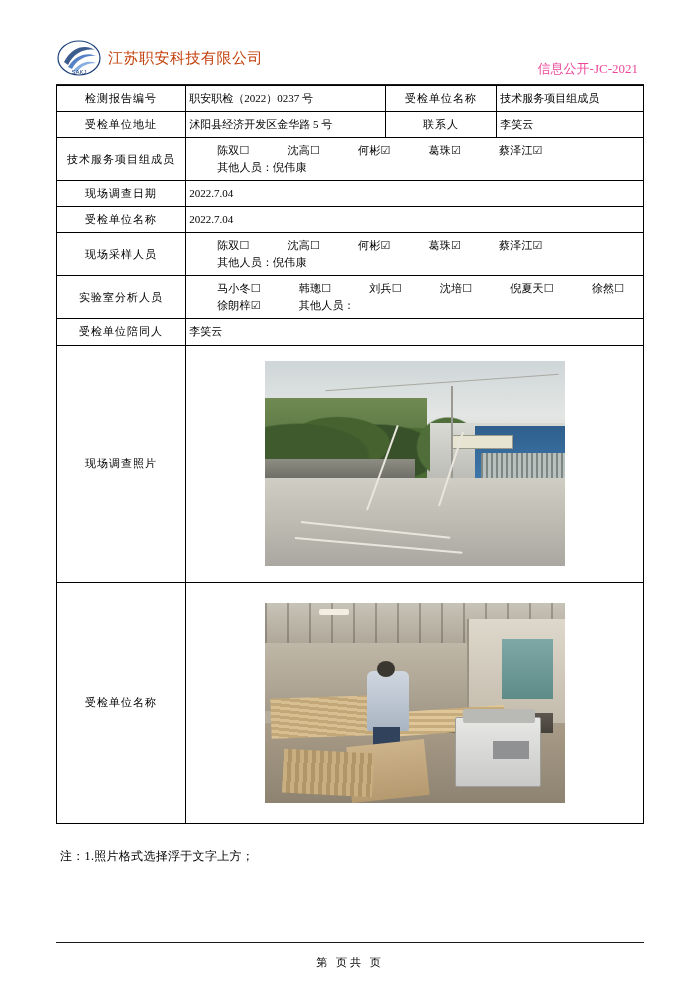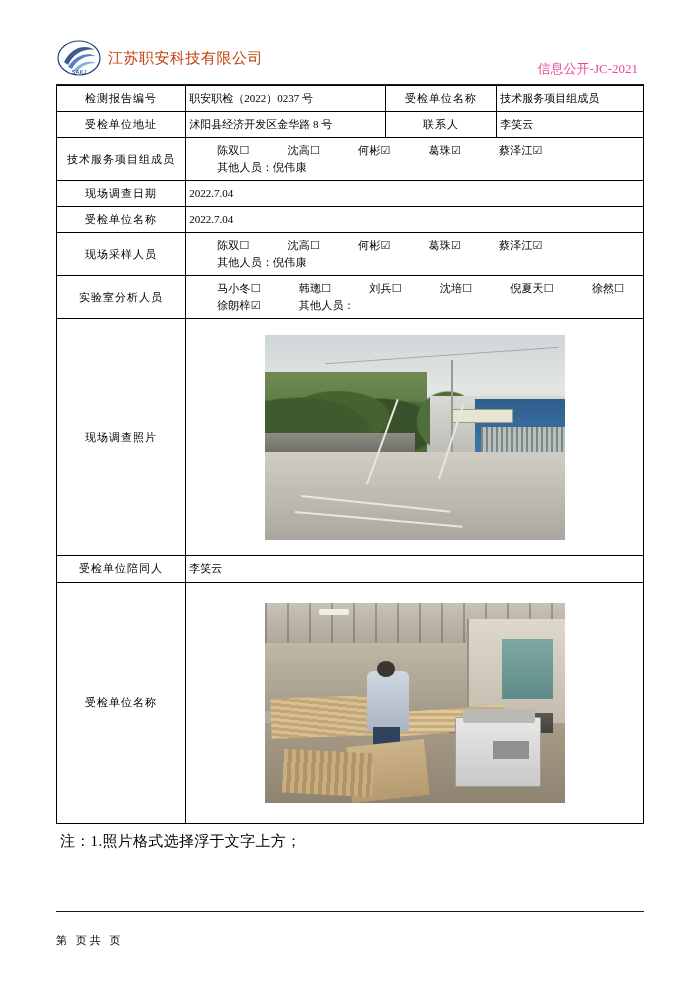--- a/index.html
+++ b/index.html
@@ -266,33 +266,33 @@
     background: linear-gradient(#5e5750,#44403a);
   }
   .p2-lamp {
     position:absolute; left:18%; top:3%; width:10%; height:3%;
     background: #f2efe2;
     border-radius: 2px;
   }
 
   
   .notes {
-    font-size: 15px;
-    margin-top: 8px;
+    font-size: 12px;
+    margin-top: 24px;
     padding-left: 4px;
     letter-spacing: .3px;
   }
   .footer {
     position: absolute;
     left: 56px;
     right: 56px;
-    bottom: 45px;
+    bottom: 23px;
     border-top: 1.2px solid #1a1a1a;
-    padding-top: 21px;
-    text-align: left;
+    padding-top: 12px;
+    text-align: center;
     font-size: 11px;
     letter-spacing: 3px;
   }
 </style>
 </head>
 <body>
 
 <div class="page">
 
   <div class="header">
@@ -321,21 +321,21 @@
     </colgroup>
     <tbody>
       <tr>
         <td class="lbl">检测报告编号</td>
         <td class="val">职安职检（2022）0237 号</td>
         <td class="lbl">受检单位名称</td>
         <td class="val">技术服务项目组成员</td>
       </tr>
       <tr>
         <td class="lbl">受检单位地址</td>
-        <td class="val">沭阳县经济开发区金华路 8 号</td>
+        <td class="val">沭阳县经济开发区金华路 5 号</td>
         <td class="lbl">联系人</td>
         <td class="val">李笑云</td>
       </tr>
       <tr>
         <td class="lbl">技术服务项目组成员</td>
         <td class="members" colspan="3">
           <span id="team-list"><span class="nm">陈双☐</span><span class="nm">沈高☐</span><span class="nm">何彬☑</span><span class="nm">葛珠☑</span><span class="nm">蔡泽江☑</span><span class="nm">其他人员：倪伟康</span></span>
         </td>
       </tr>
       <tr>
@@ -350,20 +350,24 @@
         <td class="lbl">现场采样人员</td>
         <td class="members" colspan="3">
           <span id="team-list-3"><span class="nm">陈双☐</span><span class="nm">沈高☐</span><span class="nm">何彬☑</span><span class="nm">葛珠☑</span><span class="nm">蔡泽江☑</span><span class="nm">其他人员：倪伟康</span></span>
         </td>
       </tr>
       <tr>
         <td class="lbl">实验室分析人员</td>
         <td class="members" colspan="3">
           <span id="lab-list"><span class="nm">马小冬☐</span><span class="nm">韩璁☐</span><span class="nm">刘兵☐</span><span class="nm">沈培☐</span><span class="nm">倪夏天☐</span><span class="nm">徐然☐</span><span class="nm">徐朗梓☑</span><span class="nm">其他人员：</span></span>
         </td>
+      </tr>
+      <tr>
+        <td class="lbl">受检单位陪同人</td>
+        <td class="val" colspan="3">李笑云</td>
       </tr>
       <tr>
         <td class="ph-label">现场调查照片</td>
         <td class="photo-cell" colspan="3">
           <div class="photo-frame">
             <div class="photo1">
               <div class="p1-sky"></div>
               <div class="p1-trees"></div>
               <div class="p1-trees2"></div>
               <div class="p1-wallL"></div>
@@ -374,24 +378,20 @@
               <div class="p1-pole"></div>
               <div class="p1-wire"></div>
               <div class="p1-ground"></div>
               <div class="p1-line" style="left:12%;top:78%;width:50%;transform:rotate(6deg);"></div>
               <div class="p1-line" style="left:10%;top:86%;width:56%;transform:rotate(5deg);"></div>
               <div class="p1-line" style="left:34%;top:72%;width:30%;transform:rotate(-70deg);"></div>
               <div class="p1-line" style="left:58%;top:70%;width:26%;transform:rotate(-72deg);"></div>
             </div>
           </div>
         </td>
-      </tr>
-      <tr>
-        <td class="lbl">受检单位陪同人</td>
-        <td class="val" colspan="3">李笑云</td>
       </tr>
       <tr>
         <td class="ph-label">受检单位名称</td>
         <td class="photo-cell second" colspan="3">
           <div class="photo-frame">
             <div class="photo2">
               <div class="p2-roof"></div>
               <div class="p2-beams"></div>
               <div class="p2-wallback"></div>
               <div class="p2-wallR"></div>

